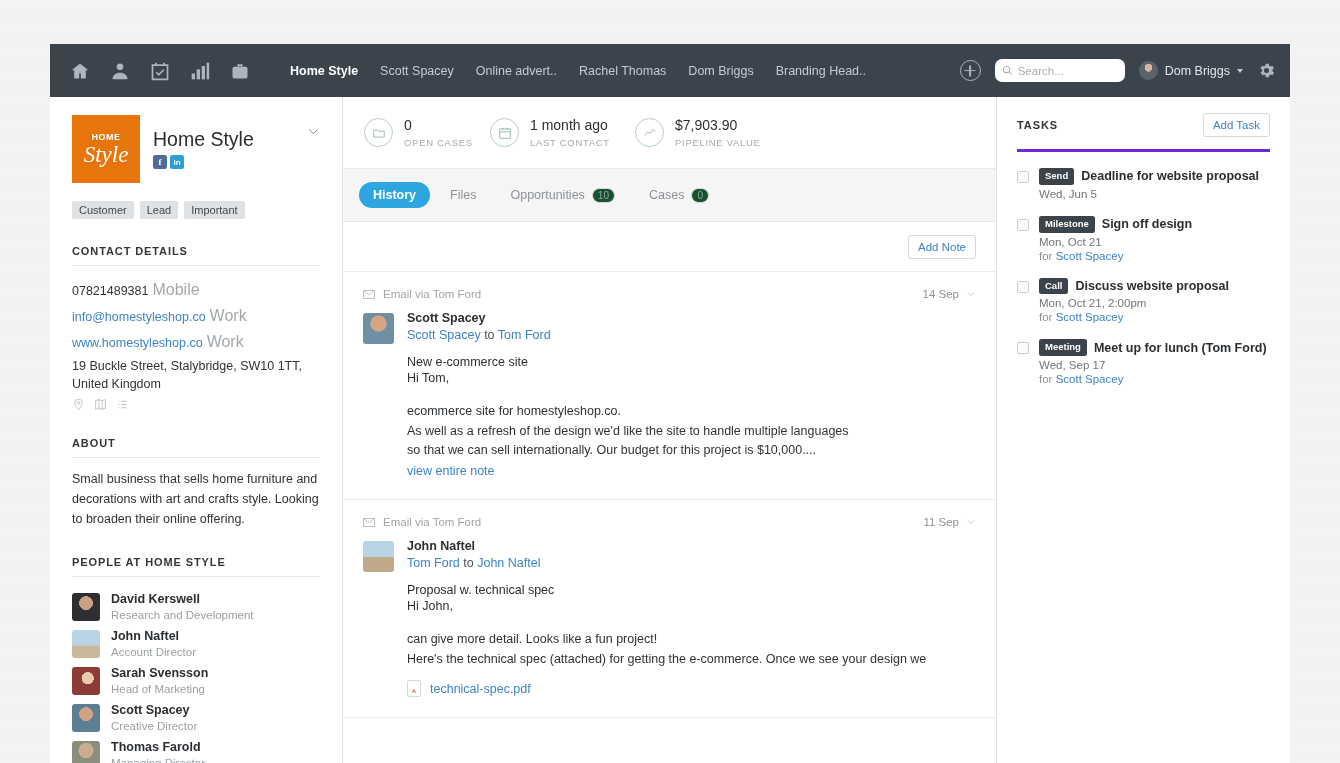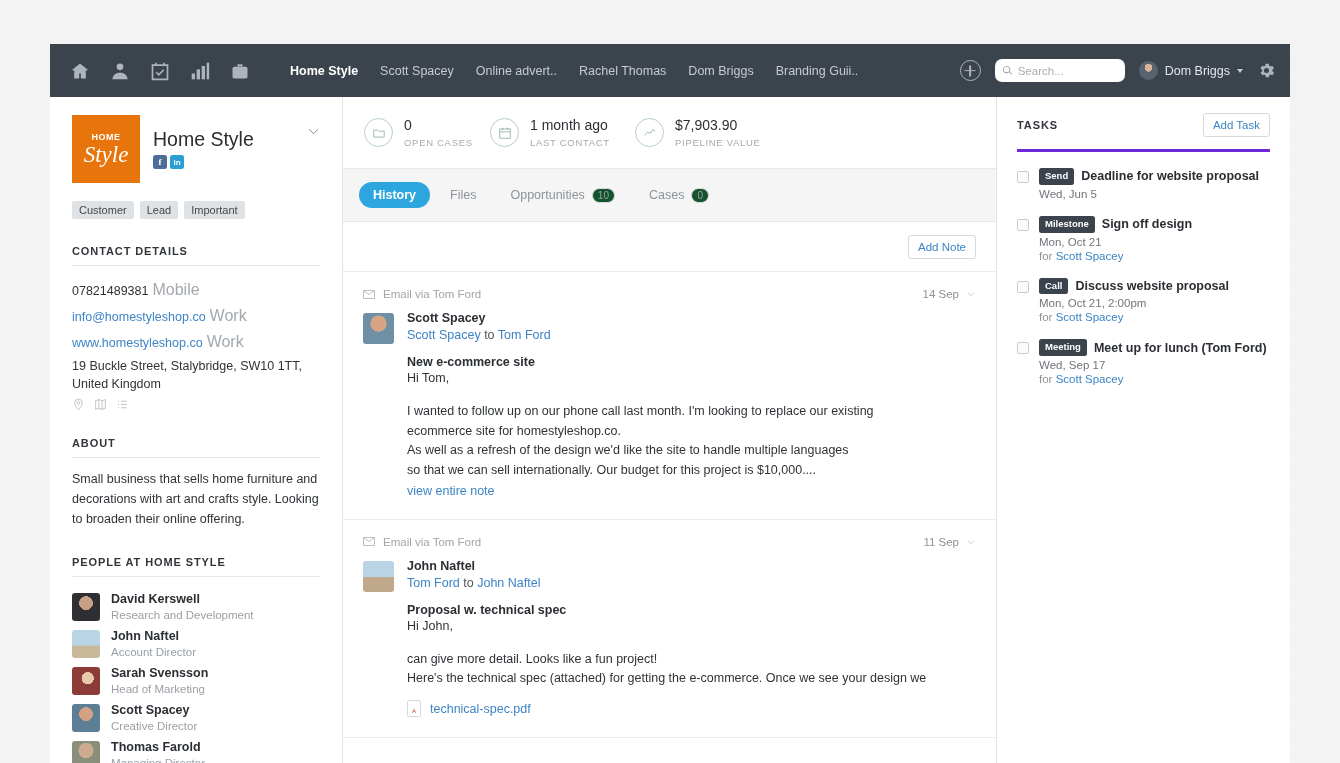--- a/index.html
+++ b/index.html
@@ -151,21 +151,21 @@
   .item-src { font-size: 11.5px; color: #a0a5aa; display: flex; align-items: center; gap: 8px; }
   .item-src svg { width: 12px; height: 9px; fill: #bcc0c4; }
   .item-date { margin-left: auto; font-size: 11.5px; color: #8d9297;
                display: flex; align-items: center; gap: 7px; cursor: pointer; }
   .item-date svg { width: 10px; height: 10px; stroke: #a6abb0; fill: none; stroke-width: 1.5; }
   .item-body { display: flex; gap: 13px; margin-top: 11px; }
   .m-ava { width: 31px; height: 31px; flex: 0 0 31px; border-radius: 3px; margin-top: 2px; }
   .m-from { font-size: 12.5px; font-weight: bold; color: #2b2f33; }
   .m-route { font-size: 12.5px; color: #555; margin-top: 3px; }
   .m-route a { color: #3d84c6; text-decoration: none; cursor: pointer; }
-  .m-subj { font-size: 12.5px; font-weight: bold; color: #2b2f33; margin-top: 13px; }
+  .m-subj { font-size: 12.5px; font-weight: normal; color: #2b2f33; margin-top: 13px; }
   .m-line { font-size: 12.5px; color: #2f3337; line-height: 1.58; }
   .m-gap { height: 13px; }
   .m-link { font-size: 12.5px; color: #3d84c6; cursor: pointer; display: inline-block;
             margin-top: 2px; }
   .attach { display: flex; align-items: center; gap: 9px; margin-top: 11px; cursor: pointer; }
   .pdf-ic { width: 14px; height: 17px; border: 1px solid #d8d8d8; border-radius: 2px;
             background: #fff; position: relative; display: flex; align-items: flex-end;
             justify-content: center; font-size: 6px; color: #c0392b; padding-bottom: 2px; }
   .attach span.fn { font-size: 12.5px; color: #3d84c6; }
 
@@ -216,21 +216,21 @@
           <rect x="3" y="7" width="18" height="14" rx="2"></rect>
         </svg>
     </div>
 
     <div class="nav-links">
       <span class="nav-link active">Home Style</span>
       <span class="nav-link">Scott Spacey</span>
       <span class="nav-link">Online advert..</span>
       <span class="nav-link">Rachel Thomas</span>
       <span class="nav-link">Dom Briggs</span>
-      <span class="nav-link">Branding Guii..</span>
+      <span class="nav-link">Branding Head..</span>
     </div>
 
     <div class="nav-right">
       <div class="plus-btn"></div>
       <div class="searchbox">
         <svg viewBox="0 0 24 24">
             <path d="M10 2a8 8 0 105.3 14l5.3 5.3 1.4-1.4-5.3-5.3A8 8 0 0010 2zm0 2a6 6 0 110 12 6 6 0 010-12z"></path>
           </svg>
         <input type="text" placeholder="Search..." style="">
       </div>
@@ -429,21 +429,20 @@
             <div style="min-width:0">
               <div class="m-from">Scott Spacey</div>
               <div class="m-route">
                 <a>Scott Spacey</a>
                 <span>to</span>
                 <a>Tom Ford</a>
               </div>
               <div class="m-subj">New e-commerce site</div>
               <div class="m-line">Hi Tom,</div>
               <div class="m-gap"></div>
-              <div class="m-line">I wanted to follow up on our phone call last month. I'm looking to replace our existing</div>
               <div class="m-line">ecommerce site for homestyleshop.co.</div>
               <div class="m-line">As well as a refresh of the design we'd like the site to handle multiple languages</div>
               <div class="m-line">so that we can sell internationally. Our budget for this project is $10,000....</div>
               <span class="m-link">view entire note</span>
             </div>
           </div>
         </div>
 
         <div class="item">
           <div class="item-head">

